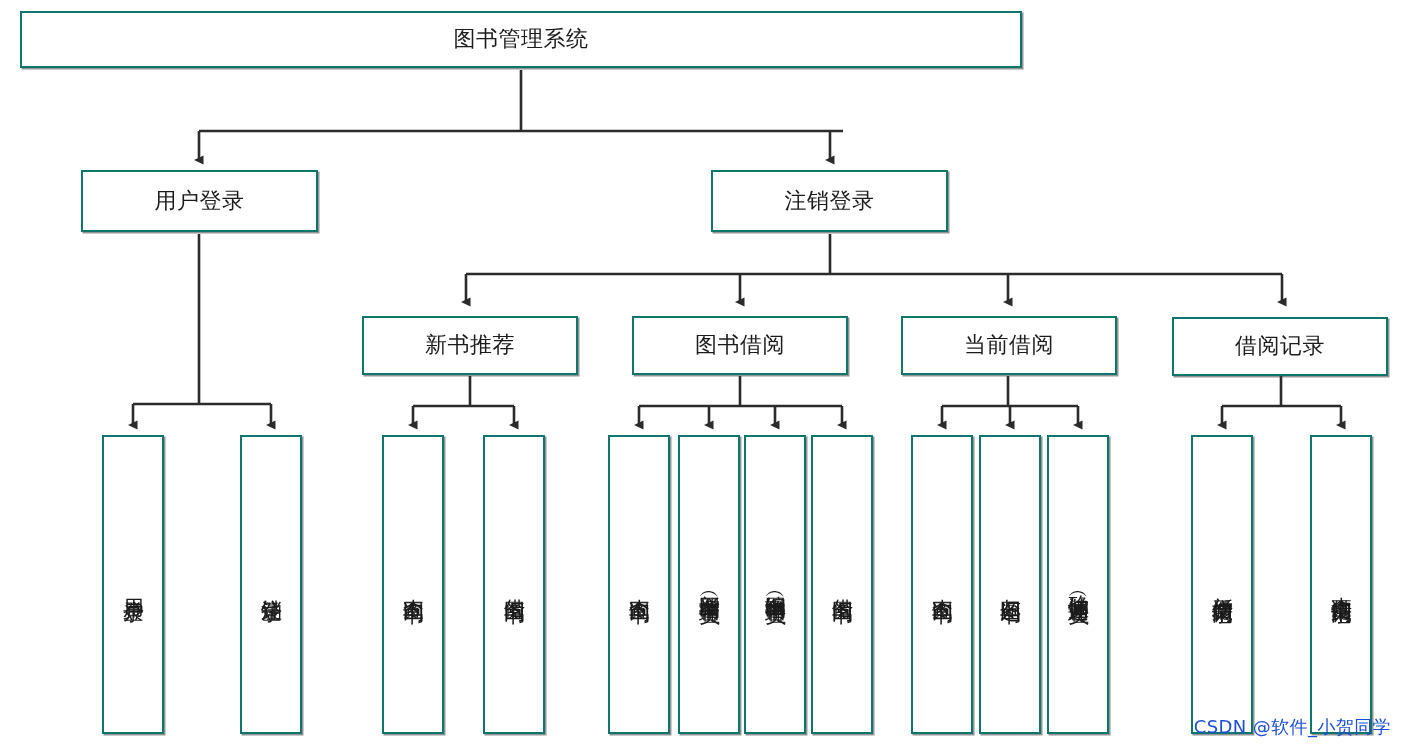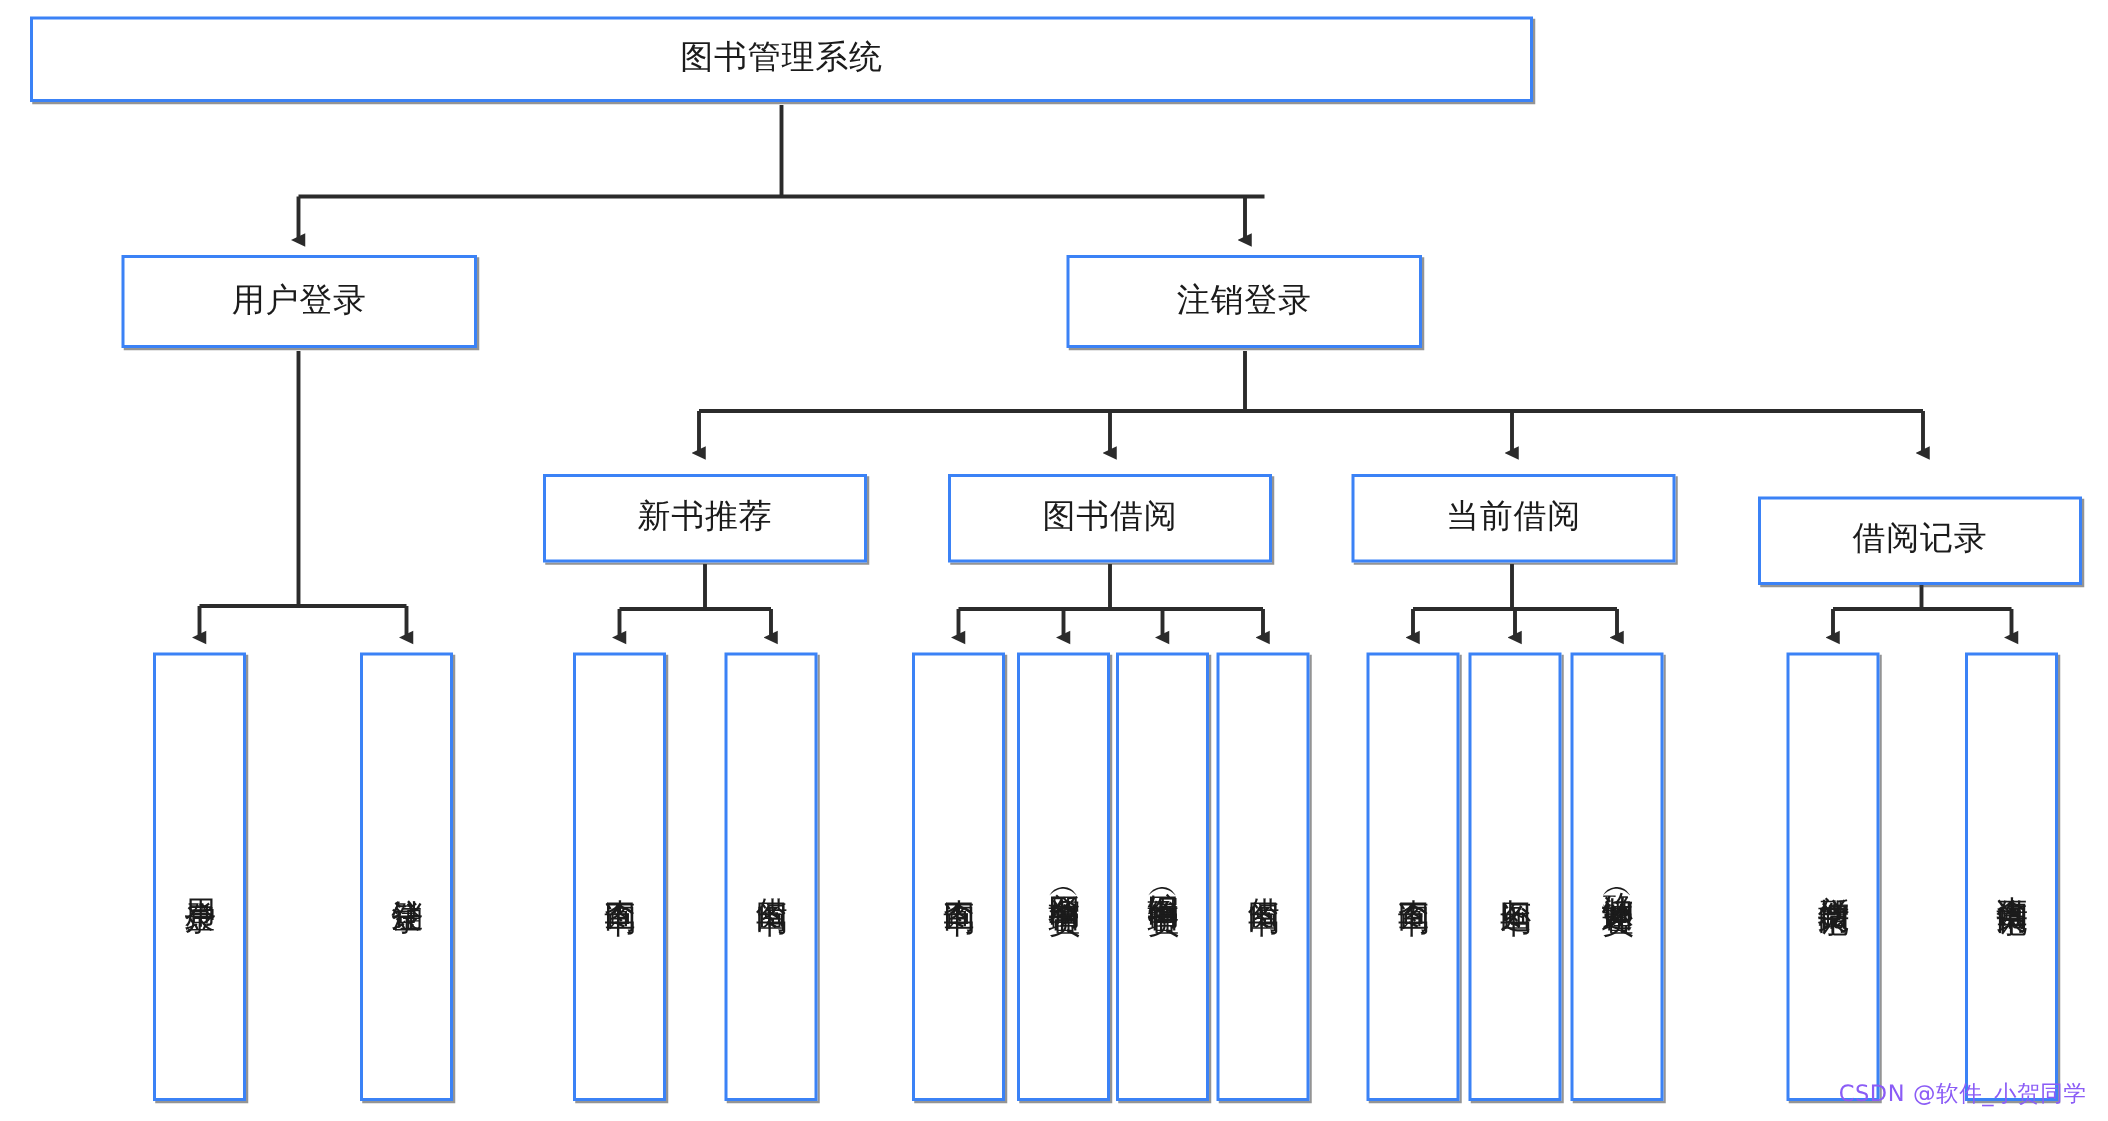--- a/index.html
+++ b/index.html
@@ -20,21 +20,21 @@
   svg.edges {
     position: absolute;
     left: 0;
     top: 0;
     width: 1405px;
     height: 747px;
   }
   .node {
     position: absolute;
     box-sizing: border-box;
-    border: 2px solid #3b82f6;
+    border: 2px solid #0f766e;
     background: #ffffff;
     display: flex;
     align-items: center;
     justify-content: center;
     box-shadow: 1.5px 1.5px 0 rgba(60,60,60,0.55);
   }
   .node .label {
     color: #1b1b1b;
     font-size: 22px;
     line-height: 1.22;
@@ -50,22 +50,22 @@
     font-size: 21px;
     line-height: 1.28;
     letter-spacing: 1.5px;
     white-space: normal;
     max-height: 268px;
   }
   .watermark {
     position: absolute;
     right: 14px;
     bottom: 8px;
-    color: #8b5cf6;
-    font-size: 15px;
+    color: #1d4ed8;
+    font-size: 18px;
     letter-spacing: 0.4px;
     white-space: nowrap;
     pointer-events: none;
   }
 </style>
 </head>
 <body>
 
 <div id="canvas">
 
@@ -132,21 +132,21 @@
 
   <div class="node" style="left:362px; top:316px; width:216px; height:59px;">
     <span class="label">新书推荐</span>
   </div>
   <div class="node" style="left:632px; top:316px; width:216px; height:59px;text-align:right;">
     <span class="label">图书借阅</span>
   </div>
   <div class="node" style="left:901px; top:316px; width:216px; height:59px;text-align:center;">
     <span class="label">当前借阅</span>
   </div>
-  <div class="node" style="left:1172px; top:331px; width:216px; height:59px;">
+  <div class="node" style="left:1172px; top:317px; width:216px; height:59px;">
     <span class="label">借阅记录</span>
   </div>
 
   <div class="node leaf" style="left:102px; top:435px; width:62px; height:299px;">
     <span class="label">用户登录</span>
   </div>
   <div class="node leaf" style="left:240px; top:435px; width:62px; height:299px;">
     <span class="label">注销登录</span>
   </div>
 

